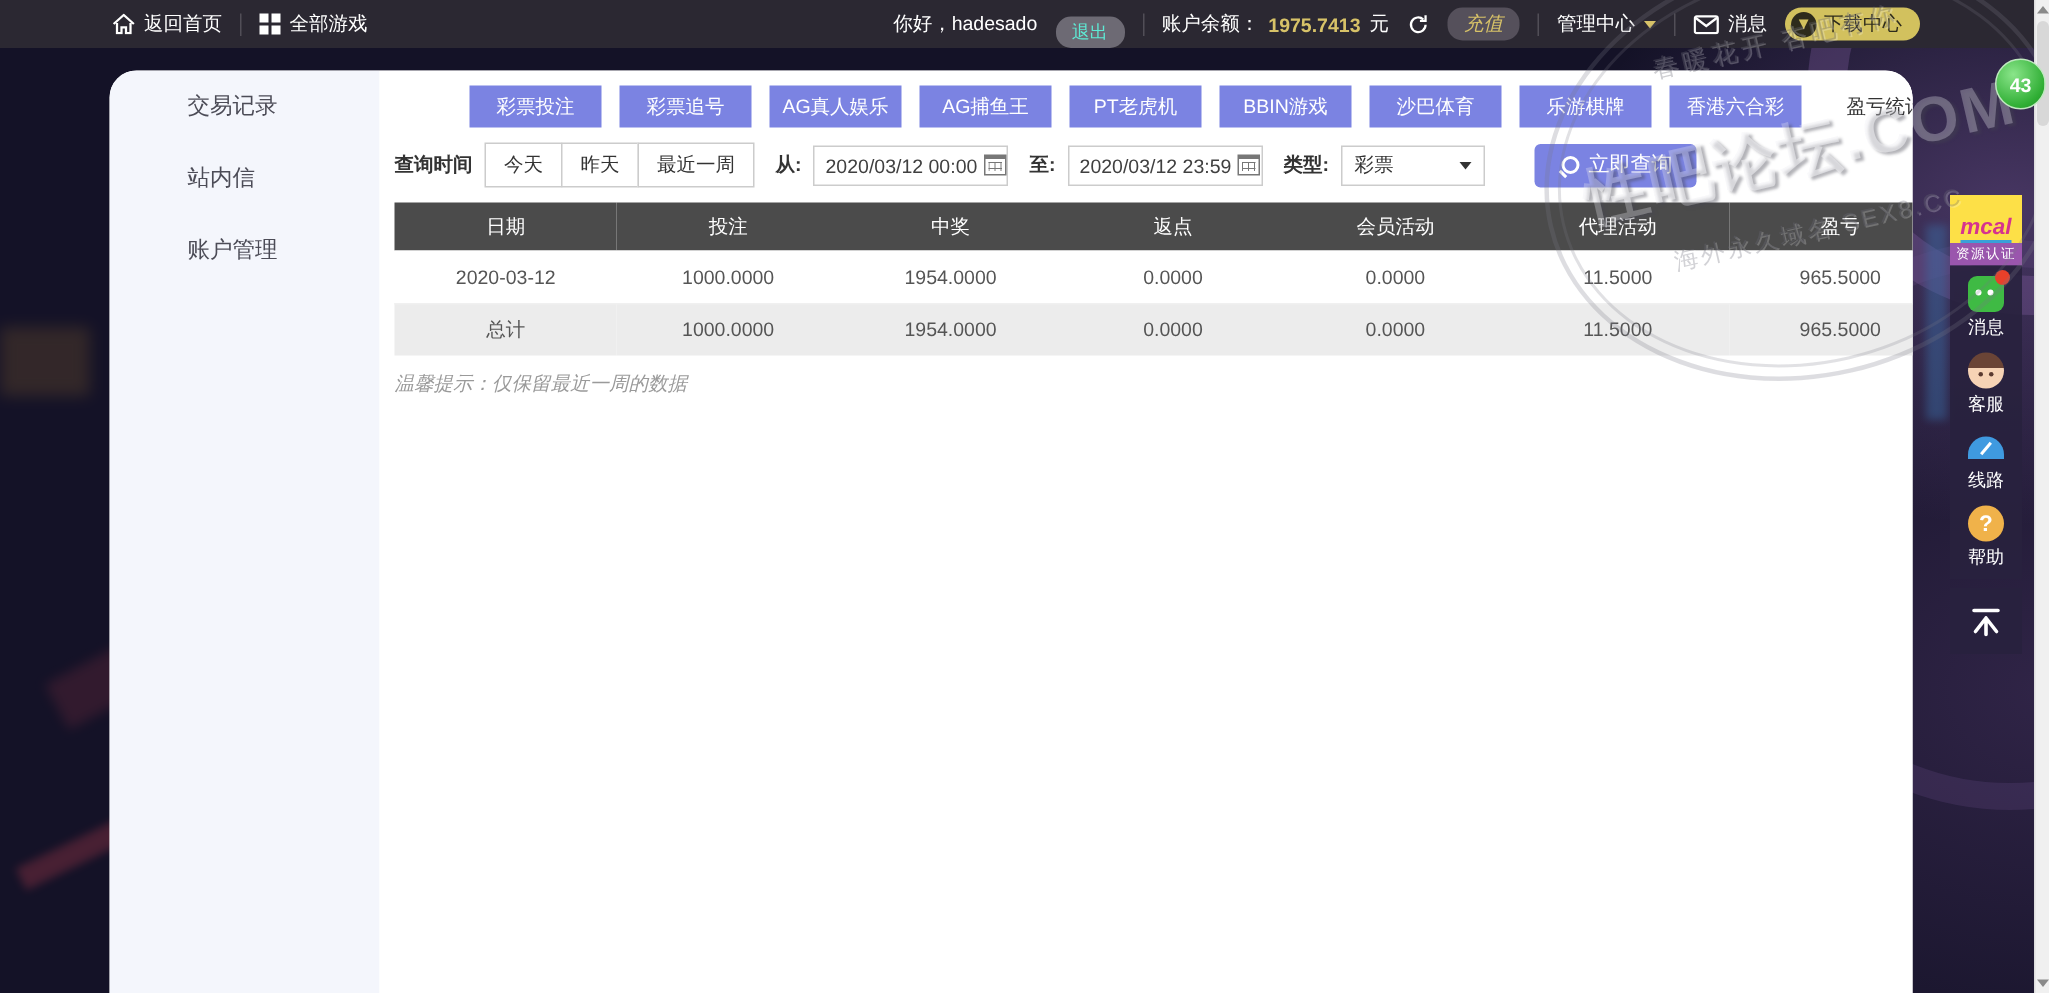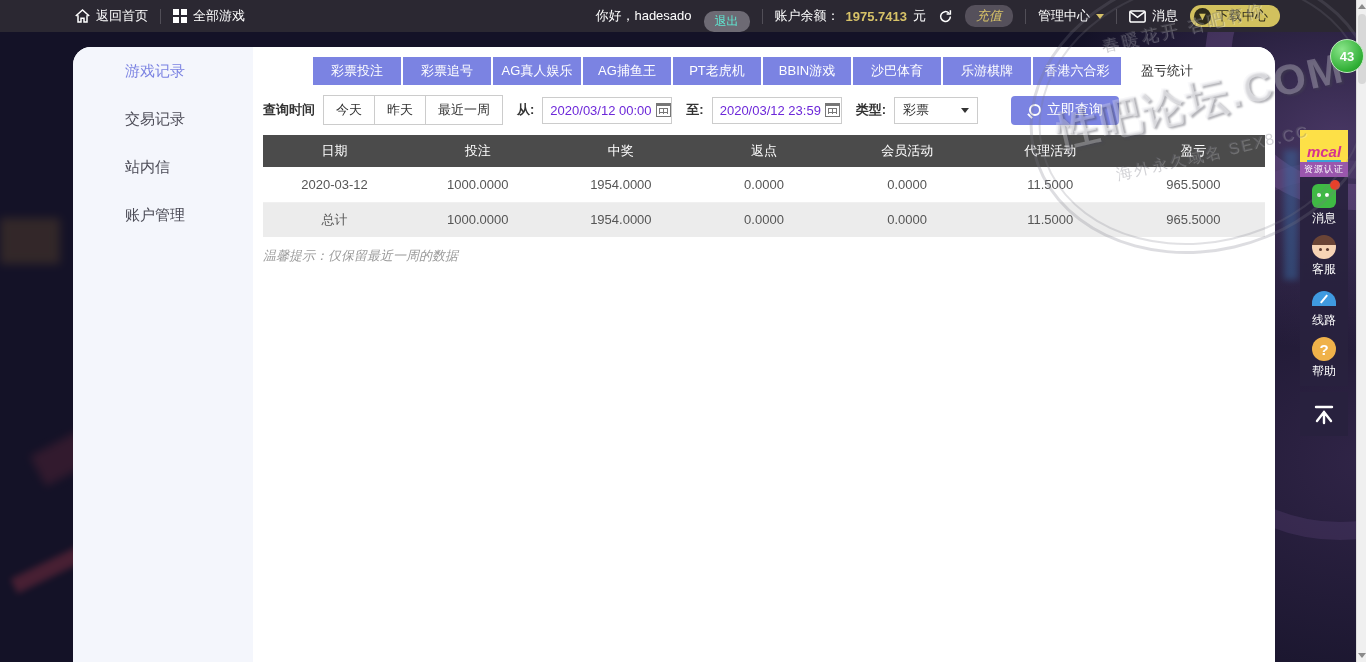--- a/index.html
+++ b/index.html
@@ -59,40 +59,40 @@
   .avatar .head { position:absolute; left:9px; top:2px; width:16px; height:16px; border-radius:50%; background:#f6d7bc; border-top:5px solid #4a3a34; }
   .avatar .body { position:absolute; left:3px; bottom:0; width:28px; height:14px; border-radius:14px 14px 0 0; background:#3d8fd8; }
   .sidebar-title { font-size:18px; font-weight:bold; color:#2f3a60; }
   .side-nav { padding-top:0; }
   .side-item { height:48px; line-height:48px; padding-left:52px; font-size:15px; color:#4c4c57; cursor:pointer; }
   .side-item.active { color:#7b83e2; }
 
   .content { flex:1; padding:10px 10px 0 10px; position:relative; background:#fff; }
 
   
-  .tabs { display:flex; gap:2px; margin-left:2px;padding-left:48px; }
+  .tabs { display:flex; gap:12px; margin-left:2px;padding-left:48px; }
   .tab {
     width:88px; height:28px; background:#7b83e2; color:#fff; font-size:13px;
     display:flex; align-items:center; justify-content:center; cursor:pointer; white-space:nowrap;
   }
   .tab.active { background:#fff; color:#333; }
 
   
   .filters { display:flex; align-items:center; margin-top:10px; font-size:13px; color:#333; }
   .f-label { font-weight:bold; margin-right:8px; white-space:nowrap; }
   .quick-group { display:flex; margin-right:14px; }
   .quick-btn { border:1px solid #ccc; background:#fff; padding:5px 12px; font-size:13px; color:#333; cursor:pointer; margin-left:-1px; white-space:nowrap; }
   .quick-btn:first-child { margin-left:0; }
   .date-box { display:flex; align-items:center; justify-content:space-between; border:1px solid #ccc; background:#fff; width:130px; height:27px; padding:0 5px 0 7px; margin-right:14px; cursor:text; }
-  .date-box span { font-size:13px; color:#6d28d9; white-space:nowrap; }
+  .date-box span { font-size:13px; color:#404040; white-space:nowrap; }
   .cal-icon { width:15px; height:14px; border:1px solid #777; border-top:3px solid #777; position:relative; flex:none; margin-left:4px; }
   .cal-icon::after { content:""; position:absolute; left:2px; top:2px; right:2px; bottom:2px;
       background:linear-gradient(90deg,#777 1px,transparent 1px), linear-gradient(#777 1px, transparent 1px);
       background-size:4px 4px; }
-  .select-box { border:1px solid #ccc; background:#fff; width:84px; height:27px; display:flex; align-items:center; justify-content:space-between; padding:0 8px; margin-right:16px; cursor:pointer; }
+  .select-box { border:1px solid #ccc; background:#fff; width:96px; height:27px; display:flex; align-items:center; justify-content:space-between; padding:0 8px; margin-right:16px; cursor:pointer; }
   .select-caret { width:0; height:0; border-left:4px solid transparent; border-right:4px solid transparent; border-top:5px solid #333; }
   .search-btn { background:#7b83e2; border:none; color:#fff; height:29px; padding:0 16px; border-radius:4px; font-size:14px; display:flex; align-items:center; gap:7px; cursor:pointer;margin-left:17px; }
   .mag { width:13px; height:13px; position:relative; flex:none; }
   .mag::before { content:""; position:absolute; left:2px; top:0; width:8px; height:8px; border:2px solid #fff; border-radius:50%; }
   .mag::after { content:""; position:absolute; left:0; bottom:0; width:6px; height:2px; background:#fff; transform:rotate(45deg); }
 
   
   table.report { width:100%; border-collapse:collapse; table-layout:fixed; margin-top:10px; }
   table.report th { background:#4b4b4b; color:#fff; font-weight:normal; font-size:13px; height:32px; }
   table.report td { font-size:13px; color:#555; height:35px; text-align:center; }
@@ -200,21 +200,20 @@
     <div class="pill-download">
       <span class="dl-circle">▼</span>
       <span>下载中心</span>
     </div>
   </div>
 </div>
 
 <div class="card">
   <div class="sidebar">
     <div class="side-nav">
-      <div class="side-item active">游戏记录</div>
       <div class="side-item">交易记录</div>
       <div class="side-item">站内信</div>
       <div class="side-item">账户管理</div>
     </div>
   </div>
 
   <div class="content">
     <div class="tabs">
       <div class="tab">彩票投注</div>
       <div class="tab">彩票追号</div>

